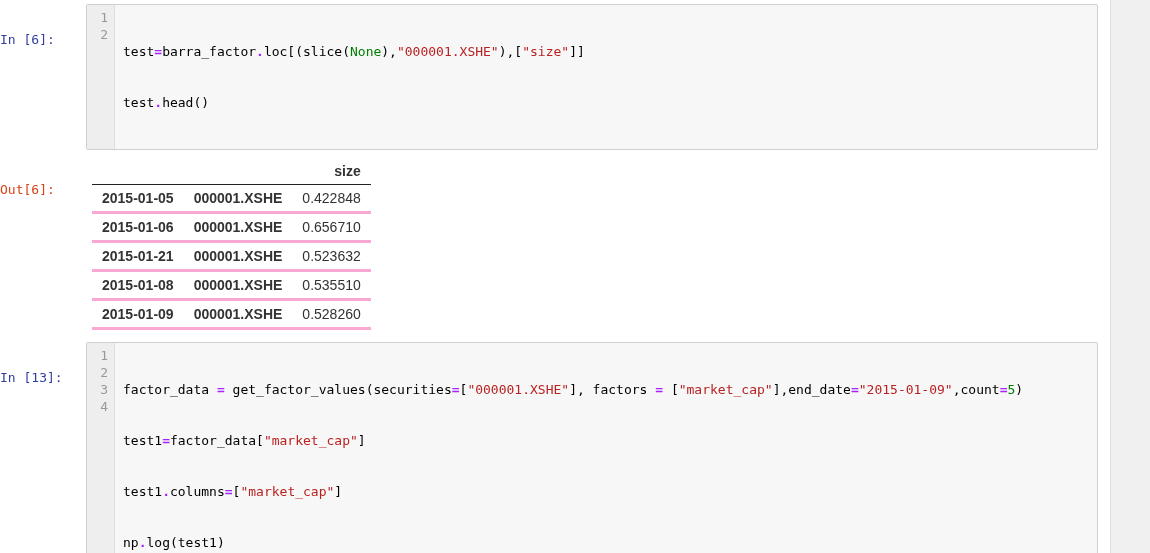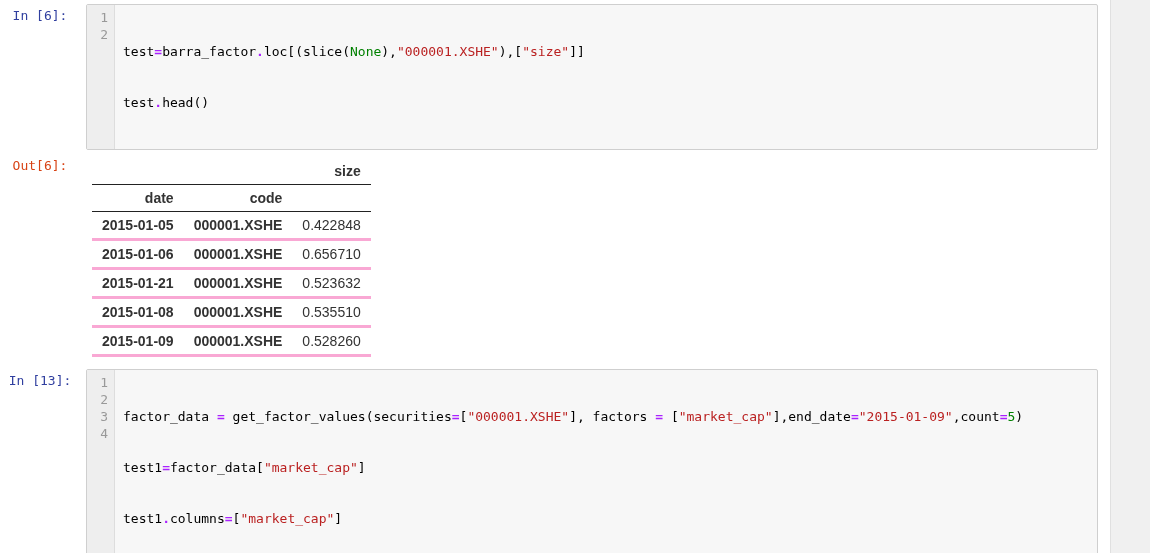--- a/index.html
+++ b/index.html
@@ -27,24 +27,25 @@
     width: 1108px;
   }
   .cell {
     display: flex;
     align-items: flex-start;
     padding: 2px 0;
   }
   .prompt {
     width: 86px;
     min-width: 86px;
-    text-align: center;
+    text-align: left;
     padding: 4px 6px 0 0;
     font-family: monospace;
     font-size: 13px;
+    margin-top: 24px;
   }
   .prompt.in { color: #303F9F; }
   .prompt.out { color: #D84315; }
   .code-area {
     flex: 1;
     border: 1px solid #cfcfcf;
     border-radius: 2px;
     background: #f7f7f7;
     display: flex;
     font-family: monospace;
@@ -127,25 +128,20 @@
   <div class="cell">
     <div class="prompt out">Out[6]:</div>
     <div class="output-area">
       <table class="df">
         <thead>
           <tr>
             <th></th>
             <th></th>
             <th>size</th>
           </tr>
-          <tr class="sub">
-            <th class="idx-name">date</th>
-            <th class="idx-name">code</th>
-            <th></th>
-          </tr>
         </thead>
         <tbody>
           <tr>
             <th>2015-01-05</th>
             <th>000001.XSHE</th>
             <td>0.422848</td>
           </tr>
           <tr>
             <th>2015-01-06</th>
             <th>000001.XSHE</th>

